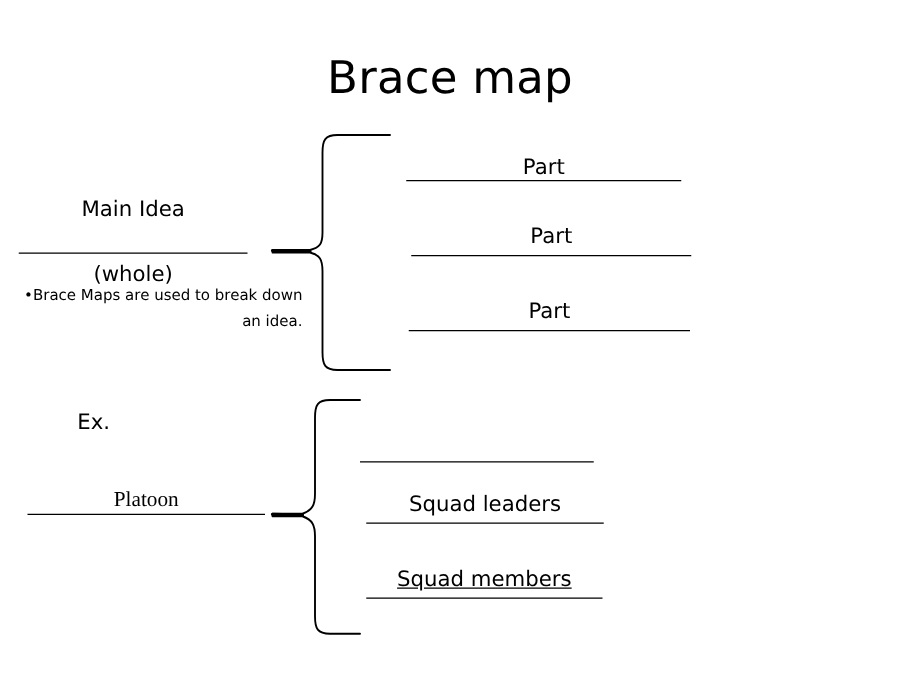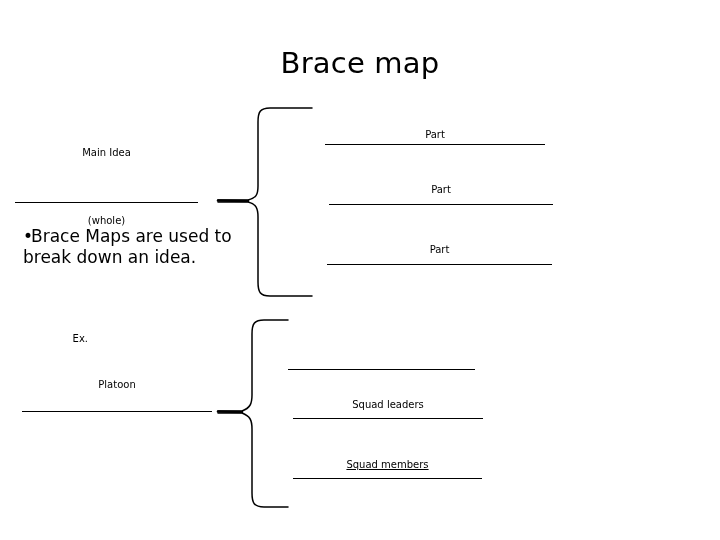--- a/index.html
+++ b/index.html
@@ -19,51 +19,51 @@
     overflow: hidden;
   }
   .abs { position: absolute; }
 
   
   #title {
     left: 0;
     top: 42px;
     width: 720px;
     text-align: center;
-    font-size: 29px;
+    font-size: 36px;
     font-weight: 400;
     line-height: 42px;
     letter-spacing: 0.2px;
     white-space: nowrap;
   }
 
   
   .label {
-    font-size: 10px;
+    font-size: 17px;
     line-height: 17px;
     font-weight: 400;
     white-space: pre;
   }
   .label.center { text-align: center; }
   .label.left   { text-align: right; }
 
   
   .rule {
     height: 0;
     border-top: 1.6px solid #000000;
   }
 
   
   #intro-text {
-    left: 23px;
+    left: 10px;
     top: 226px;
     width: 232px;
-    font-size: 17px;
+    font-size: 12px;
     line-height: 21px;
-    text-align: left;
+    text-align: right;
   }
   #intro-text .bullet {
     display: inline-block;
     width: 8px;
   }
 
   
   .brace {
     position: absolute;
     overflow: visible;
@@ -79,21 +79,21 @@
     stroke-width: 2.6;
   }
 </style>
 </head>
 <body>
 
 <div id="slide">
 
   <div class="abs" id="title">Brace map</div>
 
-  <div class="abs label center" style="left:15px; top:144px; width:183px;">Main Idea</div>
+  <div class="abs label center" style="left:15px; top:160px; width:183px;">Main Idea</div>
   <div class="abs label center" style="left:15px; top:192px; width:183px;margin-top:20px;">(whole)</div>
   <div class="abs rule" style="left:15px; top:202px; width:183px;"></div>
 
   <div class="abs" id="intro-text">
     <span class="bullet">•</span><span>Brace Maps are used to break down an idea.</span>
   </div>
 
   <svg class="brace" style="left:210px; top:100px;" width="110" height="210" viewBox="0 0 110 210">
     <path d="M 102 8
              L 60 8
@@ -114,21 +114,21 @@
   <div class="abs rule" style="left:325px; top:144px; width:220px;"></div>
 
   <div class="abs label center" style="left:329px; top:181px; width:224px;">Part</div>
   <div class="abs rule" style="left:329px; top:204px; width:224px;"></div>
 
   <div class="abs label center" style="left:327px; top:241px; width:225px;">Part</div>
   <div class="abs rule" style="left:327px; top:264px; width:225px;"></div>
 
   <div class="abs label left" style="left:8px; top:330px; width:80px;">Ex.</div>
 
-  <div class="abs label center" style="left:22px; top:376px; width:190px;">Platoon</div>
+  <div class="abs label center" style="left:22px; top:391px; width:190px;font-family:Liberation Serif, serif;">Platoon</div>
   <div class="abs rule" style="left:22px; top:411px; width:190px;"></div>
 
   <svg class="brace" style="left:210px; top:312px;" width="110" height="205" viewBox="0 0 110 205">
     <path d="M 78 8
              L 54 8
              C 44 8 42 12 42 22
              L 42 83
              C 42 92 40 96 32 99
              L 8 99"></path>
     <path d="M 78 195

